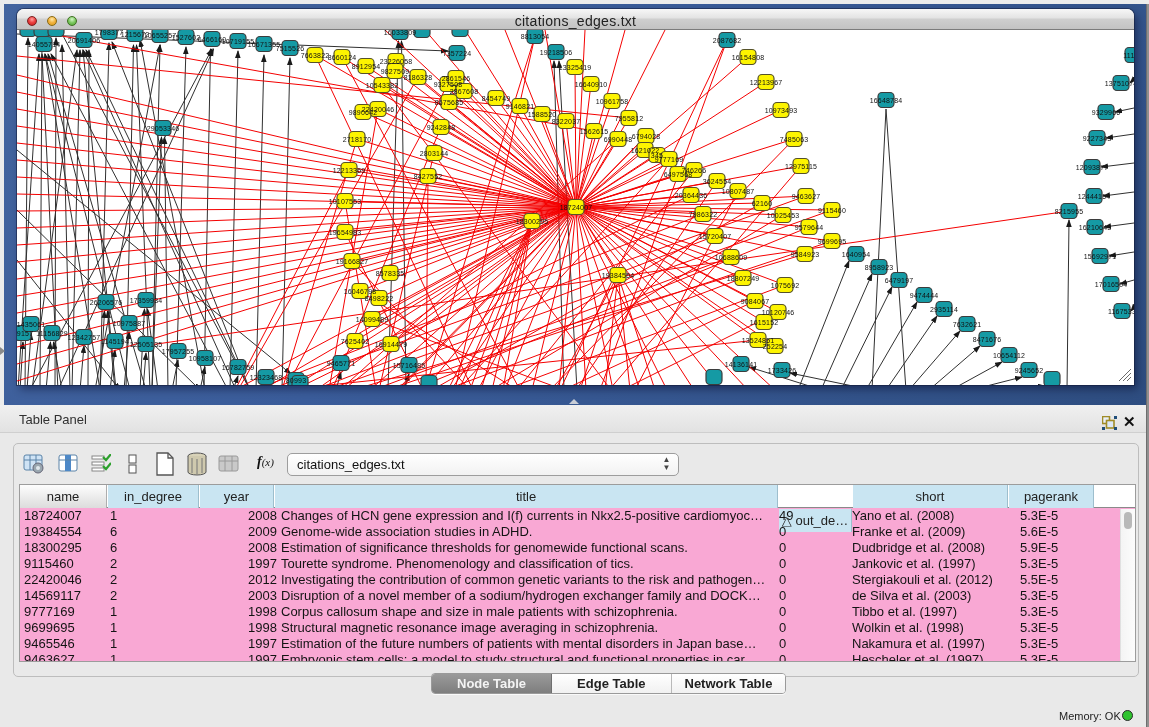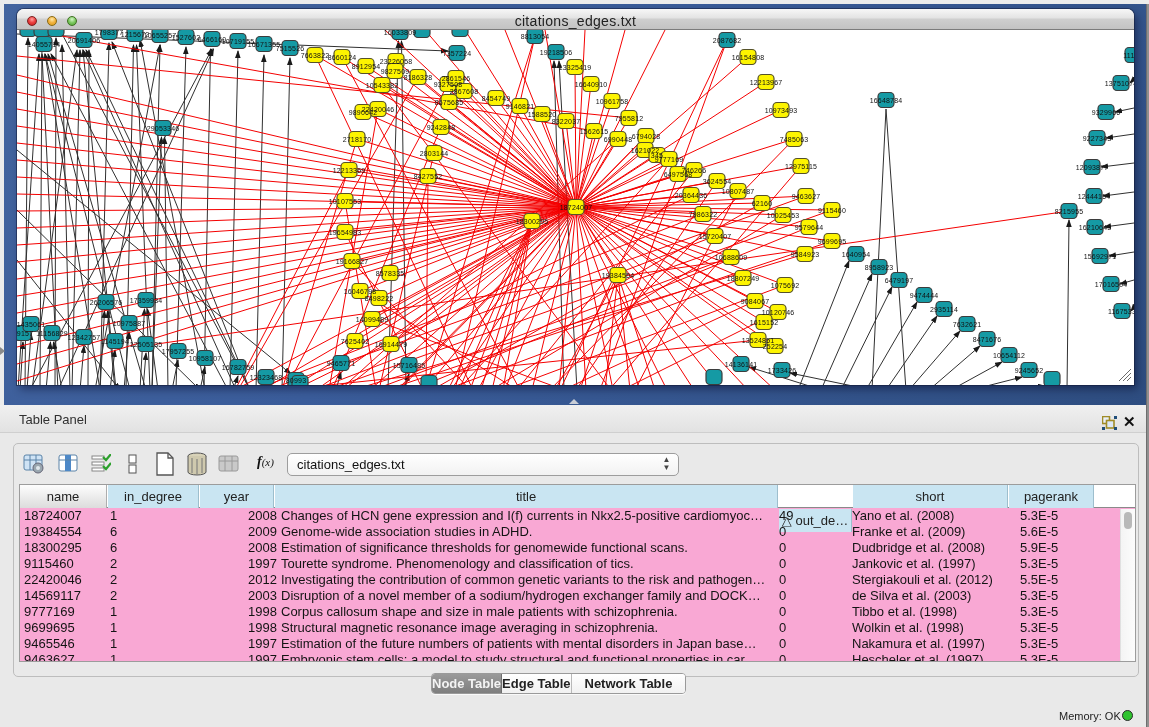--- a/index.html
+++ b/index.html
@@ -38,21 +38,21 @@
 .c1 { left:90px; width:90px; }
 .c2 { left:186px;width:70px;margin-left:42px; }
 .c3 { left:261px;width:495px; }
 .c4 { left:759px;width:68px; }
 .c5 { left:832px;width:152px; }
 .c6 { left:972px;width:80px;margin-left:28px; }
 .sb { position:absolute; right:0; top:24px; width:15px; height:153px; background:linear-gradient(90deg,#f4f4f4,#fcfcfc); border-left:1px solid #e0e0e0; }
 .sb .thumb { position:absolute; left:3px; top:3px; width:8px; height:17px; background:#b9b9b9; border-radius:4px; }
 .tabs { position:absolute; left:431px; top:268px; height:21px; display:flex; font-size:13px; font-weight:bold;
   border:1px solid #9a9a9a; border-radius:4px; overflow:hidden; background:#fff; box-shadow:0 1px 0 rgba(255,255,255,.7); }
-.tab { padding:0 0; line-height:20px; color:#222; border-right:1px solid #b9b9b9; background:linear-gradient(#ffffff,#f1f1f1); }
+.tab { padding:0 25px; line-height:20px; color:#222; border-right:1px solid #b9b9b9; background:linear-gradient(#ffffff,#f1f1f1); }
 .tab.sel { background:linear-gradient(#9a9a9a,#7e7e7e); color:#f4f4f4; border-right:1px solid #6f6f6f; }
 .mem { position:absolute; left:1059px; top:710px; font-size:11px; color:#222; }
 .memdot { position:absolute; left:1122px; top:710px; width:11px; height:11px; border-radius:50%; background:#2fc32f; border:1px solid #2a2a2a; }
 </style></head>
 <body>
 <div class="netarea"></div>
 <div class="win"></div>
 <svg width="1117" height="355" viewBox="17 30 1117 355" style="position:absolute;left:17px;top:30px;">
 <defs>
 <marker id="ra" markerWidth="6" markerHeight="5" refX="4.5" refY="2.5" orient="auto">
@@ -719,21 +719,21 @@
             <div class="c4">0</div>
             <div class="c5">de Silva et al. (2003)</div>
             <div class="c6">5.3E-5</div>
 </div>
 <div class="tr">
 <div class="c0">9777169</div>
             <div class="c1">1</div>
             <div class="c2">1998</div>
 <div class="c3">Corpus callosum shape and size in male patients with schizophrenia.</div>
             <div class="c4">0</div>
-            <div class="c5">Tibbo et al. (1998)</div>
+            <div class="c5">Tibbo et al. (1997)</div>
             <div class="c6">5.3E-5</div>
 </div>
 <div class="tr">
 <div class="c0">9699695</div>
             <div class="c1">1</div>
             <div class="c2">1998</div>
 <div class="c3">Structural magnetic resonance image averaging in schizophrenia.</div>
             <div class="c4">0</div>
             <div class="c5">Wolkin et al. (1998)</div>
             <div class="c6">5.3E-5</div>

